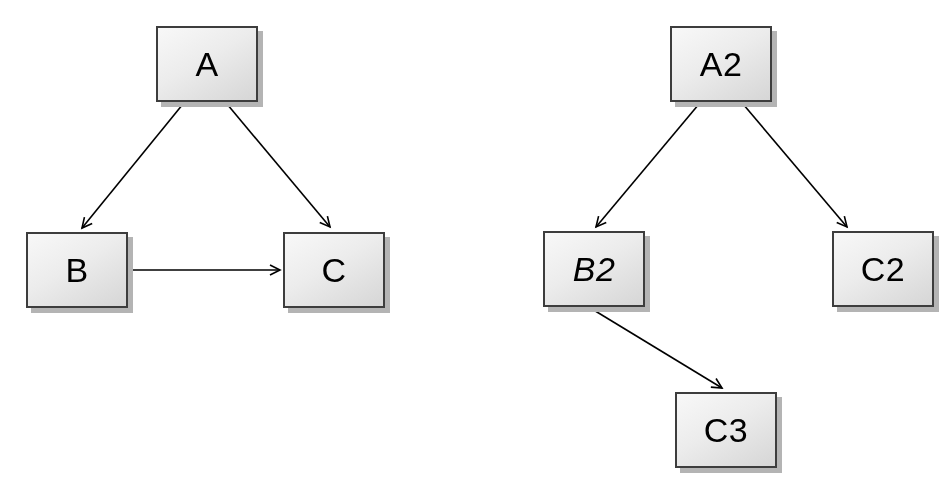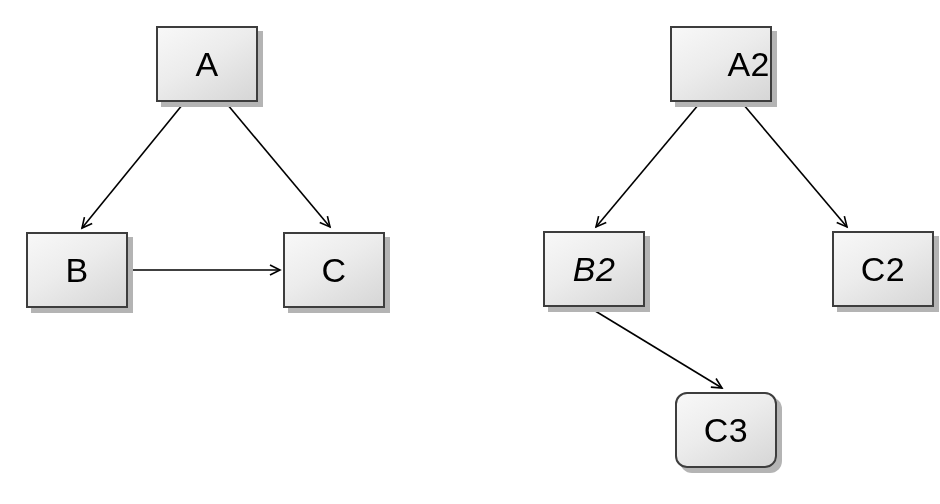--- a/index.html
+++ b/index.html
@@ -34,24 +34,24 @@
     display: flex;
     align-items: center;
     justify-content: center;
     font-size: 34px;
     color: #000000;
     letter-spacing: 0.5px;
   }
   .node-a  { left: 156px; top: 26px; }
   .node-b  { left: 26px;  top: 232px; }
   .node-c  { left: 283px; top: 232px; }
-  .node-a2 { left: 670px; top: 26px; justify-content: flex-end; }
+  .node-a2 { left: 670px; top: 26px; }
   .node-b2 { left: 543px; top: 231px; font-style: italic; }
   .node-c2 { left: 800px; top: 231px; margin-left: 32px; }
-  .node-c3 { left: 675px; top: 392px; border-radius: 12px; }
+  .node-c3 { left: 675px; top: 392px; }
 </style>
 </head>
 <body>
 
 <div class="canvas">
 
   <svg class="edges-layer" width="940" height="504" viewBox="0 0 940 504" xmlns="http://www.w3.org/2000/svg">
     <defs>
       <marker id="arrowhead" markerUnits="userSpaceOnUse" markerWidth="16" markerHeight="16" refX="12" refY="7" orient="auto">
         <path d="M2,2 L12,7 L2,12" fill="none" stroke="#000000" stroke-width="1.6"></path>

